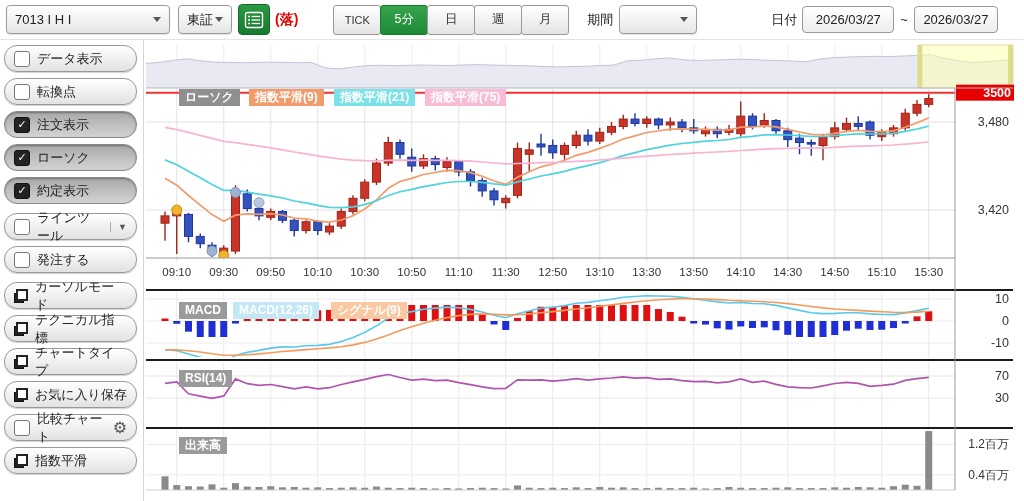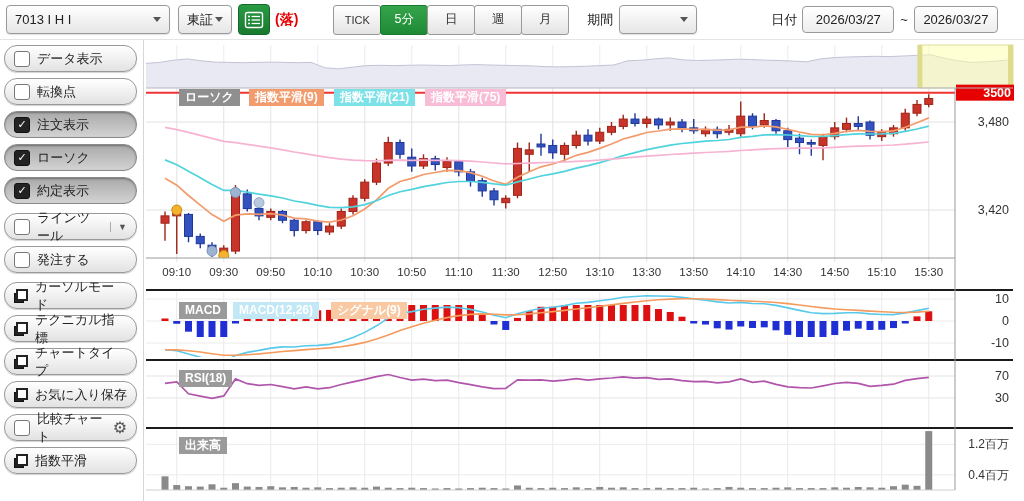--- a/index.html
+++ b/index.html
@@ -561,16 +561,16 @@
       <line x1="810" y1="48" x2="810" y2="450" stroke="#9a9a9a"></line>
     </svg>
 
   <div class="badge" style="left:152px;top:89px;background:#8f8f8f">ローソク</div>
   <div class="badge" style="left:222px;top:89px;background:#f29b6d">指数平滑(9)</div>
   <div class="badge" style="left:307px;top:89px;background:#7de1e8">指数平滑(21)</div>
   <div class="badge" style="left:398px;top:89px;background:#f8bcd6">指数平滑(75)</div>
   <div class="badge" style="left:152px;top:302px;background:#9a9a9a">MACD</div>
   <div class="badge" style="left:206px;top:302px;background:#c2e8f5">MACD(12,26)</div>
   <div class="badge" style="left:304px;top:302px;background:#f8c9a2">シグナル(9)</div>
-  <div class="badge" style="left:152px;top:370px;background:#9a9a9a">RSI(18)</div>
+  <div class="badge" style="left:152px;top:370px;background:#9a9a9a">RSI(14)</div>
   <div class="badge" style="left:152px;top:437px;background:#9a9a9a">出来高</div>
 
 </div>
 
 </body></html>

